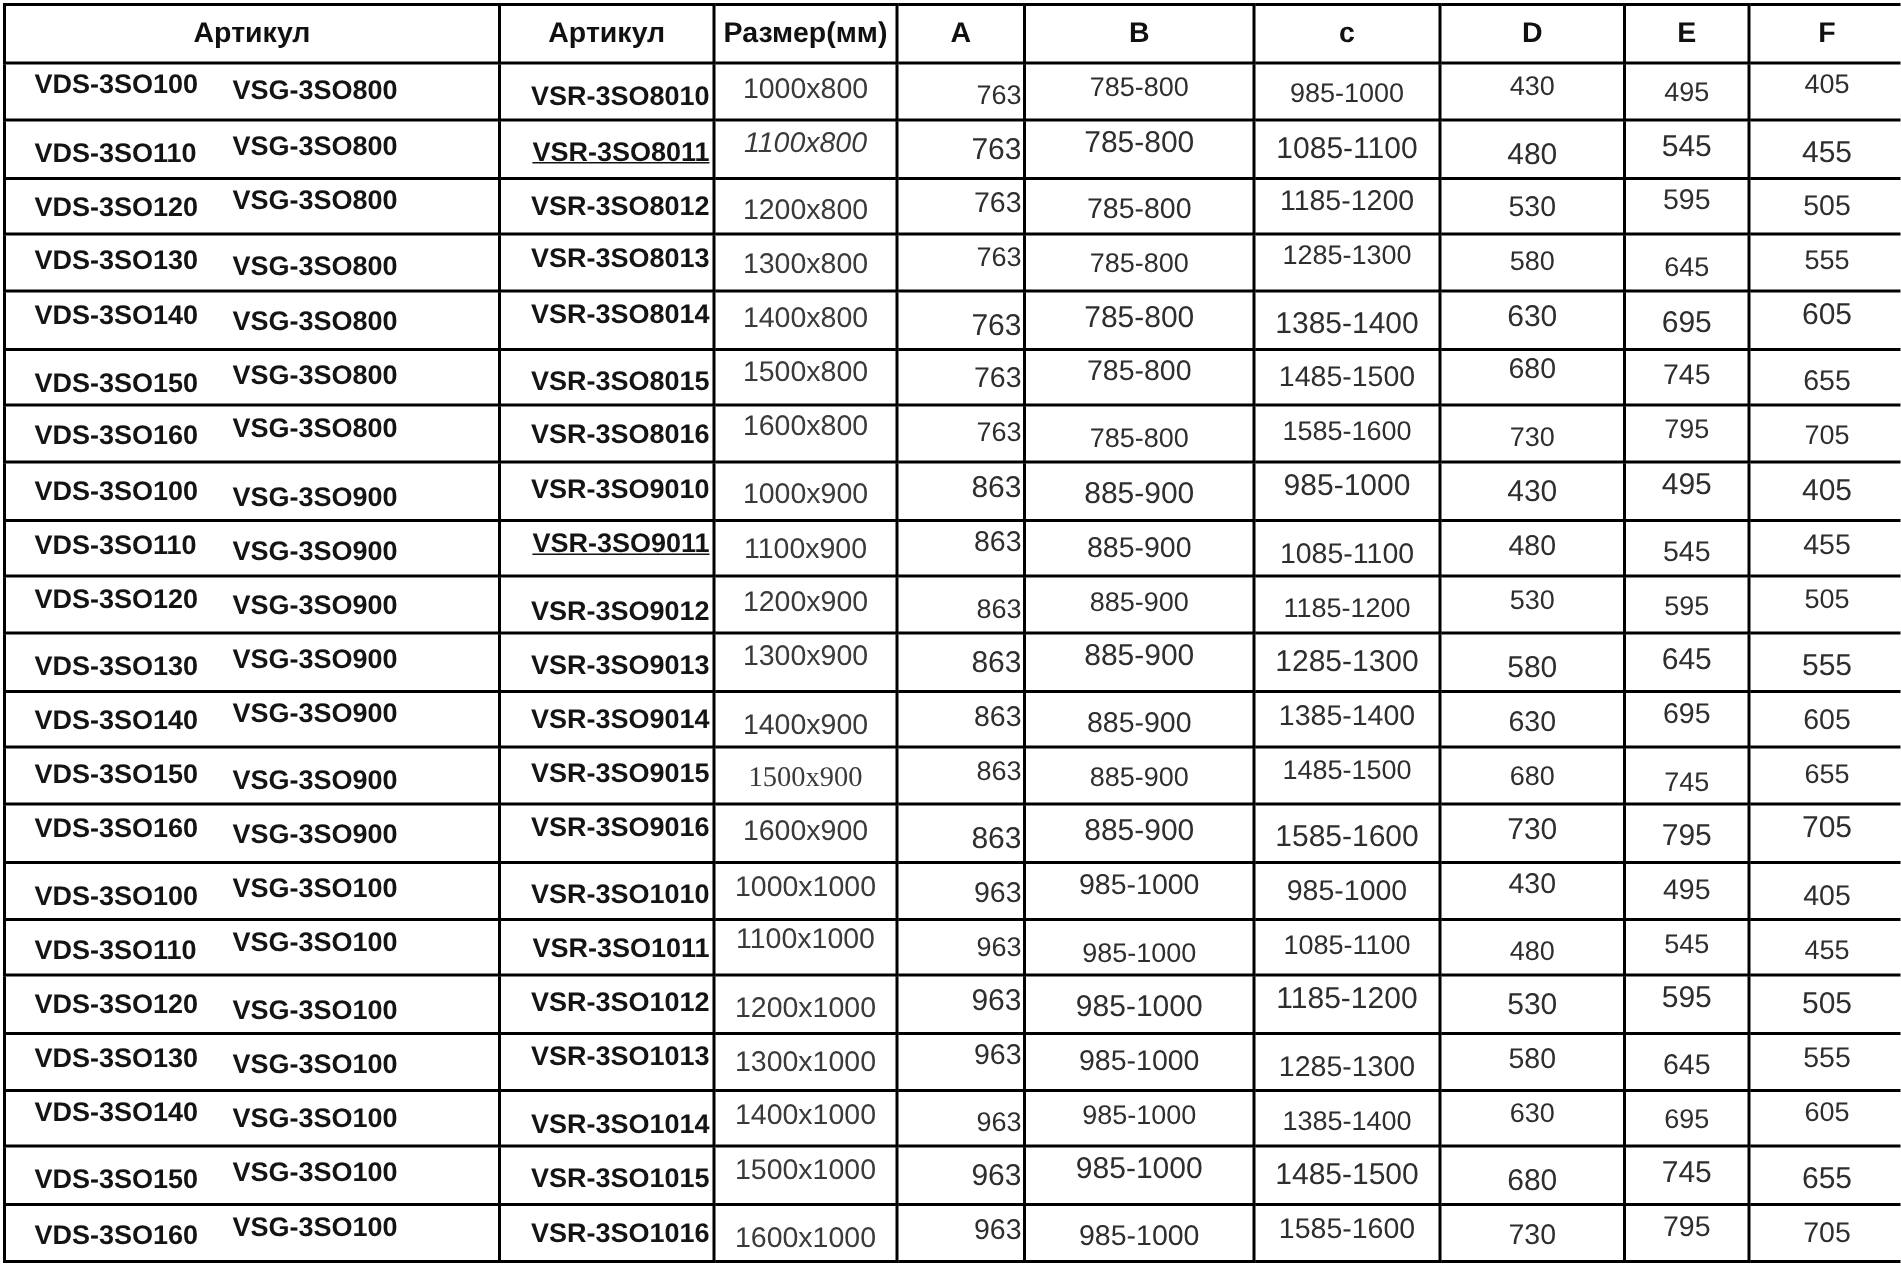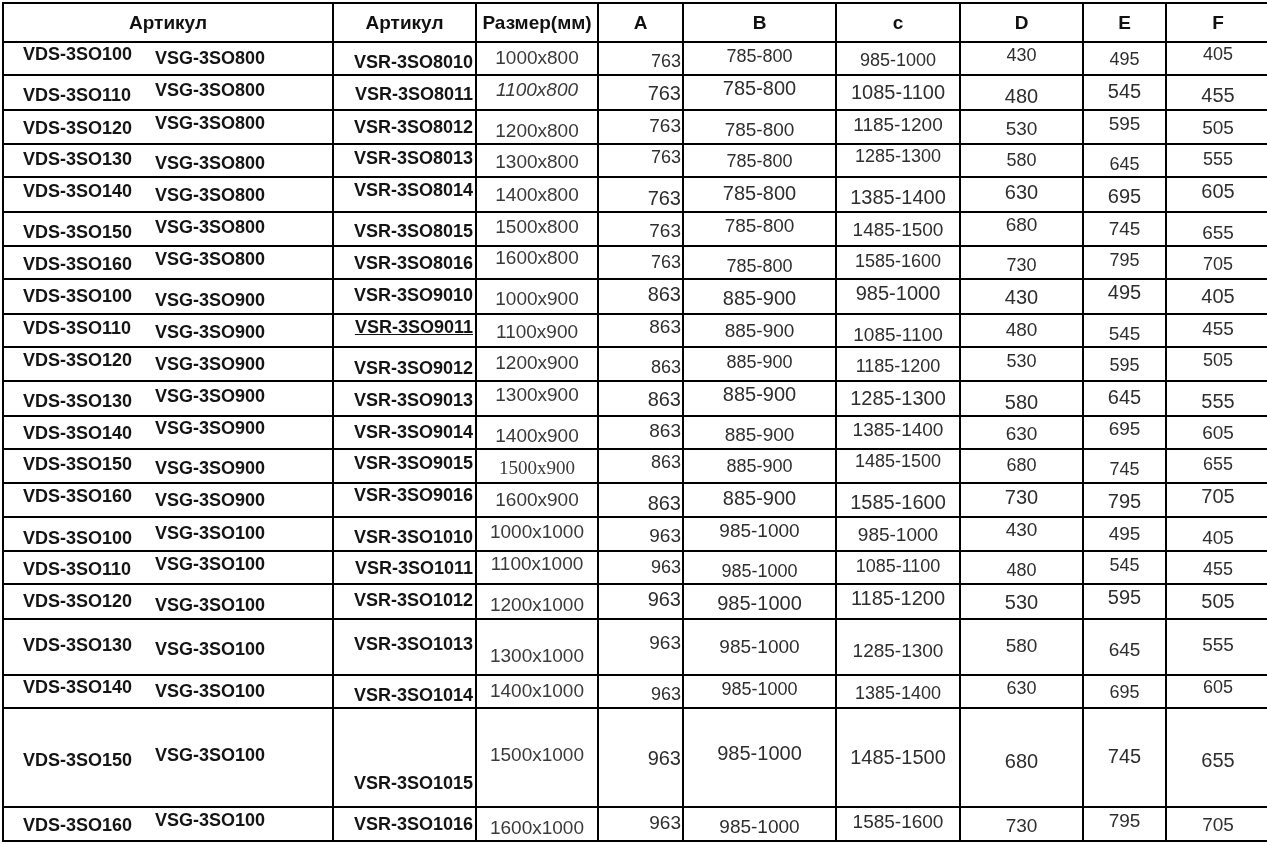--- a/index.html
+++ b/index.html
@@ -103,21 +103,21 @@
           <td class="cell-e num"><span style="transform: translateY(1px); font-size: 18px;">495</span></td>
           <td class="cell-f num"><span style="transform: translateY(-4px); font-size: 18px;">405</span></td>
         </tr>
         <tr>
           <td class="cell-elements">
             <div class="elements-inner">
               <span class="code-1" style="transform: translateY(3px);">VDS-3SO110</span>
               <span class="code-2" style="transform: translateY(-2px);">VSG-3SO800</span>
             </div>
           </td>
-          <td class="cell-article"><span style="transform: translateY(2px);">VSR-3SO8011</span></td>
+          <td class="cell-article"><span style="transform: translateY(2px); text-decoration: underline;">VSR-3SO8011</span></td>
           <td class="cell-size"><span style="transform: translateY(-3px); font-style: italic;">1100x800</span></td>
           <td class="cell-a num"><span style="transform: translateY(1px); font-size: 20px;">763</span></td>
           <td class="cell-b num"><span style="transform: translateY(-4px); font-size: 20px;">785-800</span></td>
           <td class="cell-c num"><span style="transform: translateY(0px); font-size: 20px;">1085-1100</span></td>
           <td class="cell-d num"><span style="transform: translateY(4px); font-size: 20px;">480</span></td>
           <td class="cell-e num"><span style="transform: translateY(-1px); font-size: 20px;">545</span></td>
           <td class="cell-f num"><span style="transform: translateY(3px); font-size: 20px;">455</span></td>
         </tr>
         <tr>
           <td class="cell-elements">
@@ -360,21 +360,21 @@
           <td class="cell-f num"><span style="transform: translateY(0px); font-size: 20px;">505</span></td>
         </tr>
         <tr>
           <td class="cell-elements">
             <div class="elements-inner">
               <span class="code-1" style="transform: translateY(-2px);">VDS-3SO130</span>
               <span class="code-2" style="transform: translateY(2px);">VSG-3SO100</span>
             </div>
           </td>
           <td class="cell-article"><span style="transform: translateY(-3px);">VSR-3SO1013</span></td>
-          <td class="cell-size"><span style="transform: translateY(1px); margin-top: 16px;">1300x1000</span></td>
+          <td class="cell-size"><span style="transform: translateY(1px);">1300x1000</span></td>
           <td class="cell-a num"><span style="transform: translateY(-4px); font-size: 19px;">963</span></td>
           <td class="cell-b num"><span style="transform: translateY(0px); font-size: 19px;">985-1000</span></td>
           <td class="cell-c num"><span style="transform: translateY(4px); font-size: 19px;">1285-1300</span></td>
           <td class="cell-d num"><span style="transform: translateY(-1px); font-size: 19px;">580</span></td>
           <td class="cell-e num"><span style="transform: translateY(3px); font-size: 19px;">645</span></td>
           <td class="cell-f num"><span style="transform: translateY(-2px); font-size: 19px;">555</span></td>
         </tr>
         <tr>
           <td class="cell-elements">
             <div class="elements-inner">
@@ -391,21 +391,21 @@
           <td class="cell-e num"><span style="transform: translateY(1px); font-size: 18px;">695</span></td>
           <td class="cell-f num"><span style="transform: translateY(-4px); font-size: 18px;">605</span></td>
         </tr>
         <tr>
           <td class="cell-elements">
             <div class="elements-inner">
               <span class="code-1" style="transform: translateY(3px);">VDS-3SO150</span>
               <span class="code-2" style="transform: translateY(-2px);">VSG-3SO100</span>
             </div>
           </td>
-          <td class="cell-article"><span style="transform: translateY(2px); margin-top: 48px;">VSR-3SO1015</span></td>
+          <td class="cell-article"><span style="transform: translateY(2px);">VSR-3SO1015</span></td>
           <td class="cell-size"><span style="transform: translateY(-3px);">1500x1000</span></td>
           <td class="cell-a num"><span style="transform: translateY(1px); font-size: 20px;">963</span></td>
           <td class="cell-b num"><span style="transform: translateY(-4px); font-size: 20px;">985-1000</span></td>
           <td class="cell-c num"><span style="transform: translateY(0px); font-size: 20px;">1485-1500</span></td>
           <td class="cell-d num"><span style="transform: translateY(4px); font-size: 20px;">680</span></td>
           <td class="cell-e num"><span style="transform: translateY(-1px); font-size: 20px;">745</span></td>
           <td class="cell-f num"><span style="transform: translateY(3px); font-size: 20px;">655</span></td>
         </tr>
         <tr>
           <td class="cell-elements">

